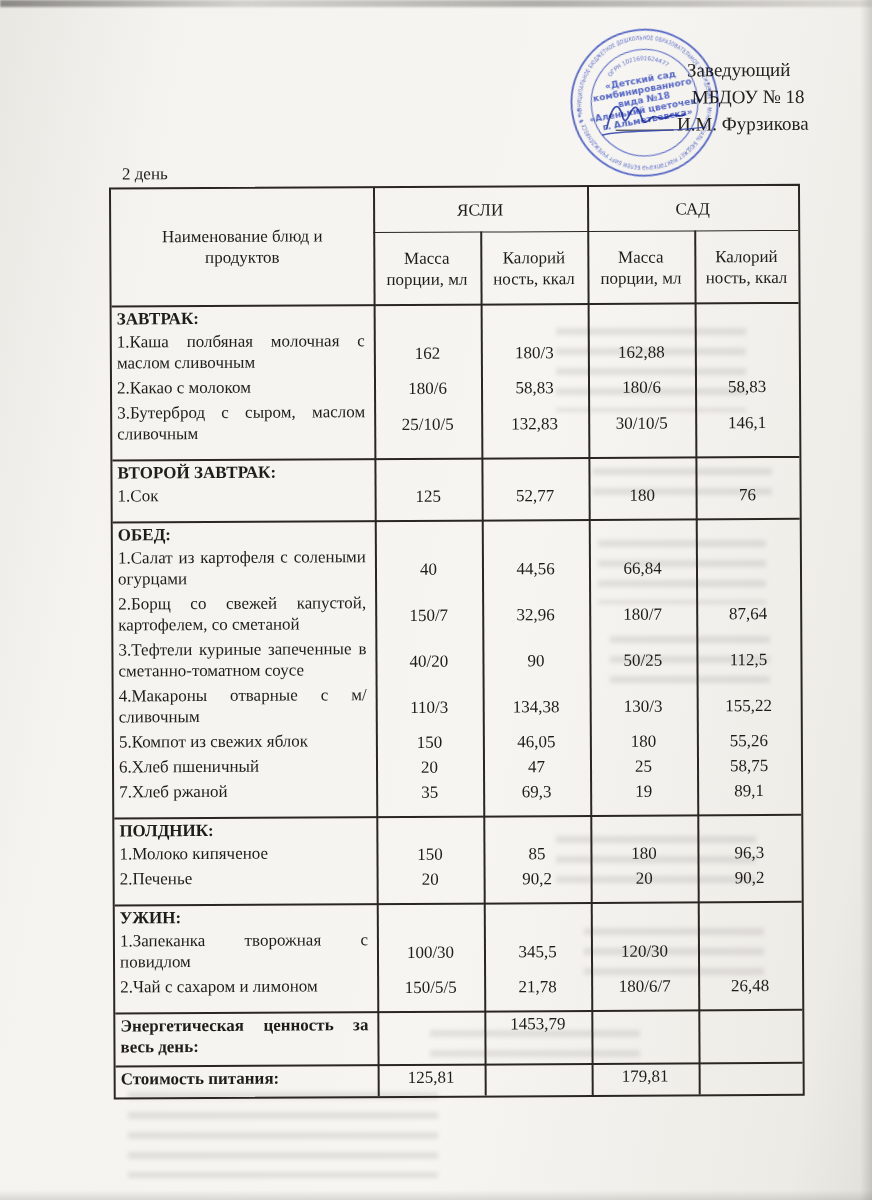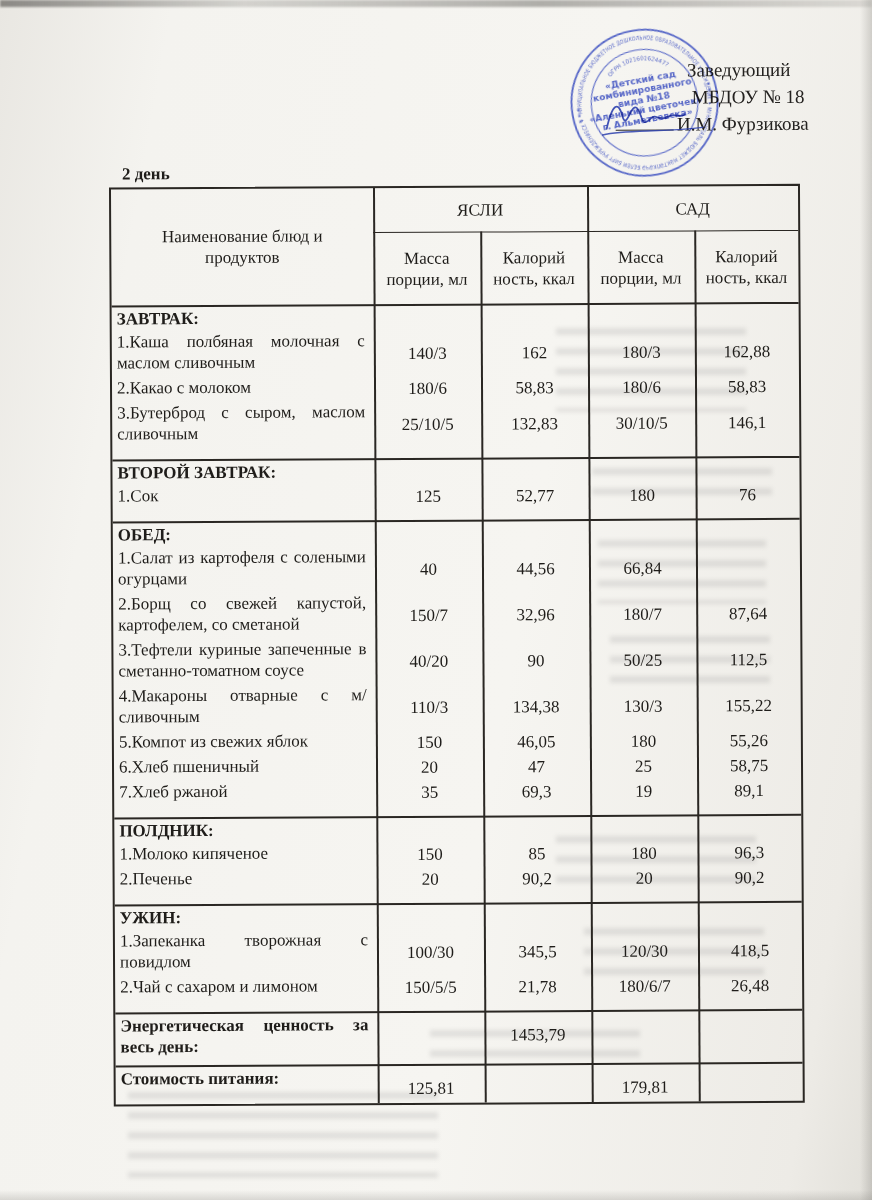--- a/index.html
+++ b/index.html
@@ -20,39 +20,39 @@
   .sig-underline{display:inline-block;width:58px;height:12px;border-bottom:1.6px solid #2a2824;margin-right:3px}
   .signature{position:absolute;left:598px;top:94px;width:118px;height:52px}
   .stamp{position:absolute;left:568px;top:28px;width:152px;height:152px;transform:rotate(-10deg);opacity:.88;filter:blur(.3px);mix-blend-mode:multiply}
   .stamp svg{width:100%;height:100%}
   .stamp .ln{fill:none;stroke:#3e51c1}
   .stamp text{fill:#3e51c1;font-family:"DejaVu Sans",sans-serif}
   .st-ring{font-size:7.6px;letter-spacing:.4px}
   .st-ogrn{font-size:7.4px}
   .st-center{font-size:12px;font-weight:600;text-anchor:middle}
   .st-side{font-size:9px;font-weight:700}
-  .day-label{position:absolute;left:121px;top:163px;font-weight:700;font-size:17px}
+  .day-label{position:absolute;left:121px;top:163px;font-weight:400;font-size:17px}
   .menu-table{position:absolute;left:108px;top:186px;width:691px;border:2.4px solid #2a2723;font-size:17px;line-height:21px}
   .vline{position:absolute;top:0;bottom:0;width:1.6px;background:#2a2723}
   .vline.partial{top:44px}
   .thead{display:grid;grid-template-columns:262px 107px 107px 107px 1fr;grid-template-rows:44px 72px}
   .h-name{grid-column:1;grid-row:1/3;display:flex;align-items:center;justify-content:center;text-align:center;padding:0 38px}
   .h-group{display:flex;align-items:center;justify-content:center}
   .h-yasli{grid-column:2/4;grid-row:1}
   .h-sad{grid-column:4/6;grid-row:1}
   .h-sub{grid-row:2;border-top:1.6px solid #2a2723;display:flex;align-items:center;justify-content:center;text-align:center;padding:2px 10px}
   .h-sub1{grid-column:2}.h-sub2{grid-column:3}.h-sub3{grid-column:4}.h-sub4{grid-column:5}
   .section{display:grid;grid-template-columns:262px 107px 107px 107px 1fr;border-top:2.2px solid #2a2723;padding-bottom:11px}
   .c{min-height:21px}
   .name{grid-column:1;padding:0 9px 4px 5px;text-align:justify}
   .title{font-weight:700;padding:1px 5px 2px;text-align:left}
   .v{display:flex;align-items:center;justify-content:center;text-align:center}
   .foot{padding-bottom:4px}
   .foot .name{font-weight:700;padding-top:1px}
-  .foot .v{align-items:flex-start;padding-top:12px}
+  .foot .v{align-items:flex-start;padding-top:1px}
 </style>
 </head>
 <body>
 
 <div class="paper">
 
   <div class="scan-top"></div>
   <div class="scan-right"></div>
   <div class="scan-bottom"></div>
 
@@ -123,21 +123,20 @@
       </div>
 
       <div class="section">
         <div class="c name title">ЗАВТРАК:</div>
         <div class="c v"></div>
           <div class="c v"></div>
           <div class="c v"></div>
           <div class="c v"></div>
 
         <div class="c name">1.Каша полбяная молочная с маслом сливочным</div>
-        <div class="c v">140/3</div>
         <div class="c v">162</div>
         <div class="c v">180/3</div>
         <div class="c v">162,88</div>
 
         <div class="c name">2.Какао с молоком</div>
         <div class="c v">180/6</div>
         <div class="c v">58,83</div>
         <div class="c v">180/6</div>
         <div class="c v">58,83</div>
 
@@ -235,21 +234,20 @@
         <div class="c name title">УЖИН:</div>
         <div class="c v"></div>
           <div class="c v"></div>
           <div class="c v"></div>
           <div class="c v"></div>
 
         <div class="c name">1.Запеканка творожная с повидлом</div>
         <div class="c v">100/30</div>
         <div class="c v">345,5</div>
         <div class="c v">120/30</div>
-        <div class="c v">418,5</div>
 
         <div class="c name">2.Чай с сахаром и лимоном</div>
         <div class="c v">150/5/5</div>
         <div class="c v">21,78</div>
         <div class="c v">180/6/7</div>
         <div class="c v">26,48</div>
       </div>
 
       <div class="section foot">
         <div class="c name">Энергетическая ценность за весь день:</div>

